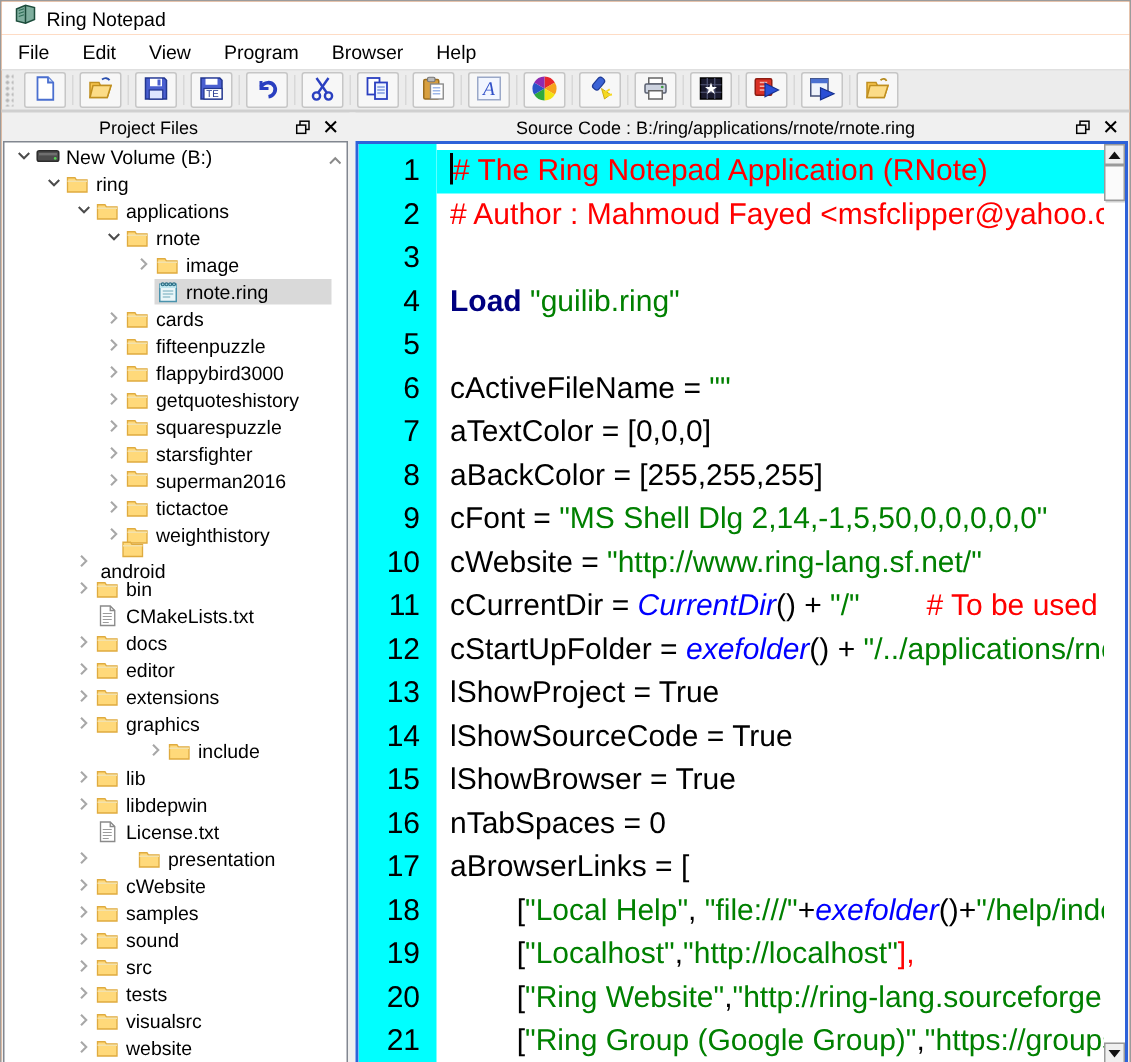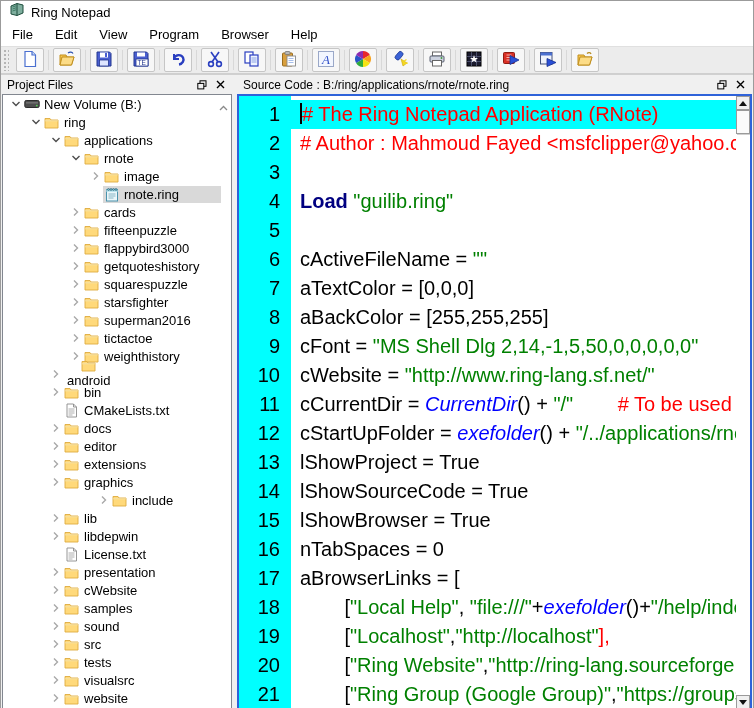--- a/index.html
+++ b/index.html
@@ -21,21 +21,21 @@
   .tb-btn { width:28px; height:24px; background:#f7f7f7; border:1px solid #c6c6c6; border-radius:2px; margin:0 4px; display:flex; align-items:center; justify-content:center; }
   .tb-sep { width:1px; height:20px; background:#d8d8d8; }
 
   
   .docks { flex:1 1 auto; display:flex; background:#f0f0f0; border-top:1px solid #d0d0d0; }
   .dock { display:flex; flex-direction:column; }
   .dock-left { width:232px; flex:0 0 auto; }
   .splitter { width:4px; background:#f0f0f0; flex:0 0 auto; }
   .dock-right { flex:1 1 auto; min-width:0; }
   .dock-header { height:19px; display:flex; align-items:center; padding:0 6px; flex:0 0 auto; }
-  .dock-header .dock-title { font-size:12px; color:#000; flex:1 1 auto; white-space:nowrap; overflow:hidden; }
+  .dock-header .dock-title { font-size:12px; color:#000; flex:1 1 auto; white-space:nowrap; overflow:hidden;text-align:center; }
   .dock-btn { width:14px; height:14px; display:flex; align-items:center; justify-content:center; margin-left:4px; }
 
   
   .tree-viewport { flex:1 1 auto; background:#fff; border:1px solid #828790; margin:0 1px 1px 1px; position:relative; overflow:hidden; }
   .tree-row { height:18px; display:flex; align-items:center; font-size:13px; white-space:nowrap; }
   .tree-chevron { width:14px; flex:0 0 auto; display:flex; align-items:center; justify-content:center; }
   .tree-icon { width:17px; flex:0 0 auto; display:flex; align-items:center; justify-content:center; }
   .tree-label { padding:1px 4px; }
   .tree-sel { background:#d9d9d9; display:flex; align-items:center; padding-right:38px; }
   .tree-scroll-up { position:absolute; top:2px; right:3px; color:#8a8a8a; }
@@ -489,21 +489,21 @@
               </span>
               <span class="tree-label">starsfighter</span>
             </span>
           </div>
           <div class="tree-row" style="padding-left: 66px;">
             <span class="tree-chevron">
               <svg width="10" height="10" viewBox="0 0 10 10">
                 <path d="M3 1.5 L6.5 5 L3 8.5" fill="none" stroke="#a8a8a8" stroke-width="1.4"></path>
               </svg>
             </span>
-            <span style="display: flex; align-items: center;">
+            <span style="display: flex; align-items: flex-start;">
               <span class="tree-icon">
                 <svg width="15" height="13" viewBox="0 0 15 13">
                   <path d="M1 2.5 H6 L7 4 H14 V12 H1 Z" fill="#ffd97a" stroke="#dfab3f" stroke-width="0.9"></path>
                   <path d="M1 4.8 H14" stroke="#f3e2ad" stroke-width="0.9"></path>
                 </svg>
               </span>
               <span class="tree-label">superman2016</span>
             </span>
           </div>
           <div class="tree-row" style="padding-left: 66px;">
@@ -701,21 +701,21 @@
               <span class="tree-icon">
                 <svg width="13" height="15" viewBox="0 0 13 15">
                   <path d="M2 1 H8.5 L11.5 4 V14 H2 Z" fill="#fff" stroke="#8a8a8a" stroke-width="0.9"></path>
                   <path d="M8.5 1 V4 H11.5" fill="none" stroke="#8a8a8a" stroke-width="0.9"></path>
                   <path d="M3.5 6 h6 M3.5 8 h6 M3.5 10 h6 M3.5 12 h4" stroke="#9b9b9b" stroke-width="0.8"></path>
                 </svg>
               </span>
               <span class="tree-label">License.txt</span>
             </span>
           </div>
-          <div class="tree-row" style="padding-left: 46px;">
+          <div class="tree-row" style="padding-left: 46px; gap: 28px;">
             <span class="tree-chevron">
               <svg width="10" height="10" viewBox="0 0 10 10">
                 <path d="M3 1.5 L6.5 5 L3 8.5" fill="none" stroke="#a8a8a8" stroke-width="1.4"></path>
               </svg>
             </span>
             <span style="display: flex; align-items: center;">
               <span class="tree-icon">
                 <svg width="15" height="13" viewBox="0 0 15 13">
                   <path d="M1 2.5 H6 L7 4 H14 V12 H1 Z" fill="#ffd97a" stroke="#dfab3f" stroke-width="0.9"></path>
                   <path d="M1 4.8 H14" stroke="#f3e2ad" stroke-width="0.9"></path>

